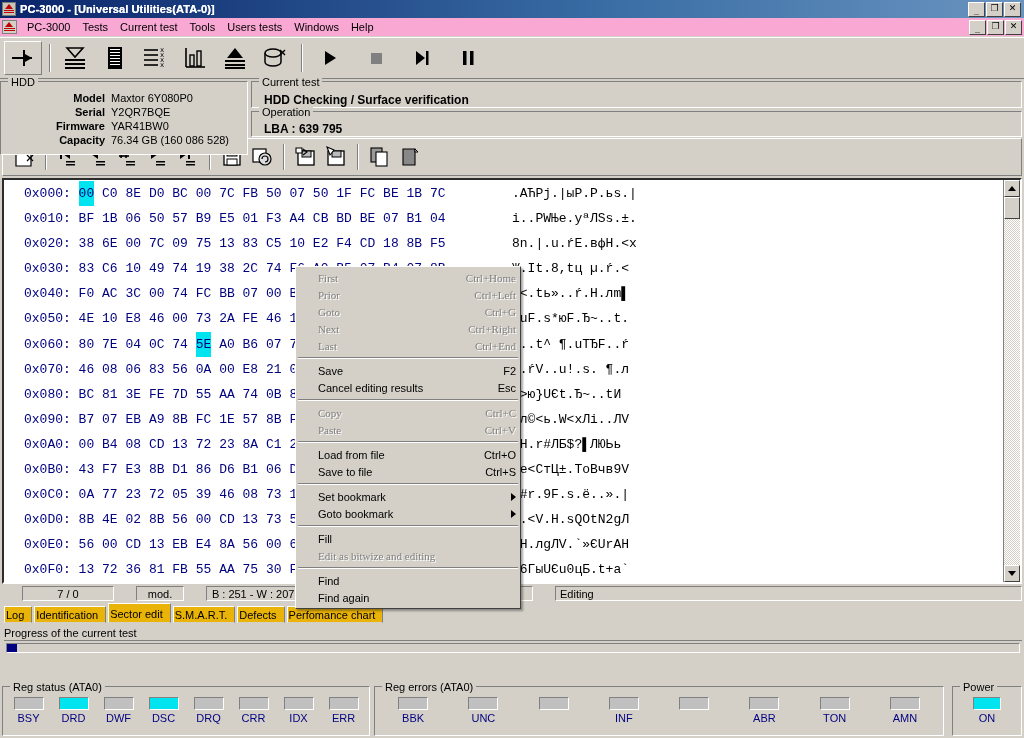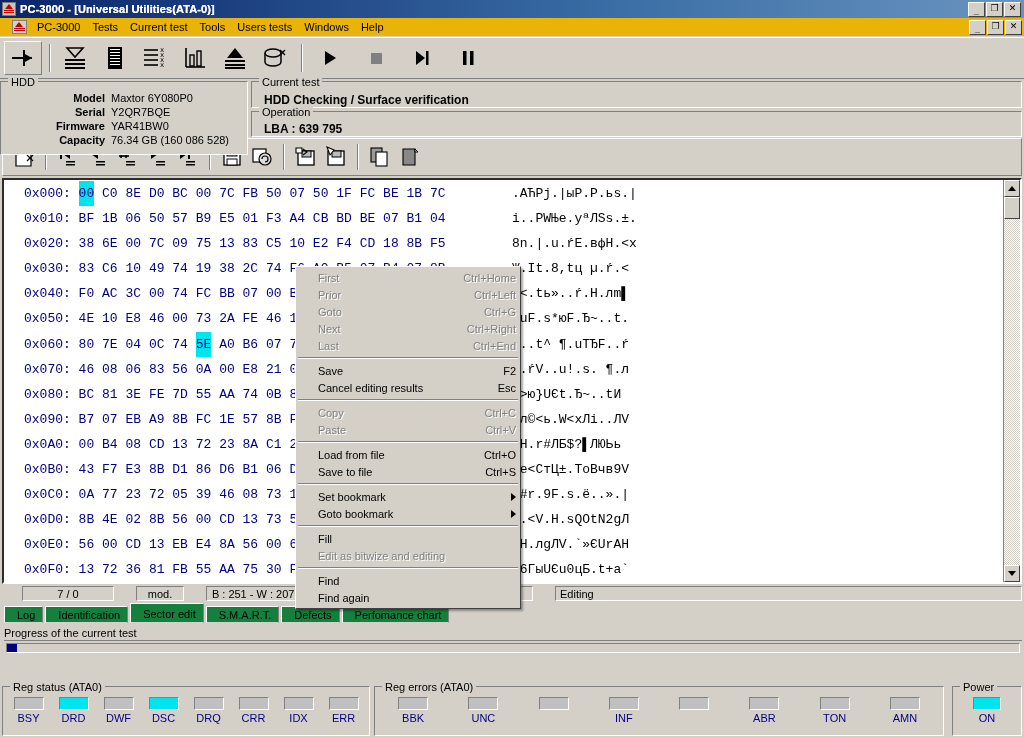--- a/index.html
+++ b/index.html
@@ -52,24 +52,24 @@
     position: relative;
     font-size: 9px; line-height: 13px; text-align: center;
     color: #000;
     font-family: "Liberation Sans", sans-serif;
   }
   .wbtn span { display:block; transform: translateY(-1px); }
   .wbtn.min span { position: relative; top: 3px; font-weight: bold; }
 
   
   .menubar {
-    height: 19px; background: #eab308;
+    height: 19px; background: #f9a8d4;
     display: flex; align-items: center;
     border-bottom: 1px solid #d4d0c8;
-    padding-left: 12px;
+    padding-left: 2px;
   }
   .mdilogo {
     width: 15px; height: 14px; background: #d4d0c8;
     border: 1px solid #808080; position: relative; margin-right: 4px;
   }
   .mdilogo::before {
     content: ""; position: absolute; left: 2px; top: 1px;
     width: 0; height: 0;
     border-left: 4px solid transparent;
     border-right: 4px solid transparent;
@@ -183,41 +183,41 @@
     border: 1px solid; border-color: #fff #404040 #404040 #fff;
     box-shadow: 2px 2px 2px rgba(0,0,0,.35);
     padding: 2px 0;
     z-index: 50;
   }
   .mi {
     display: flex; align-items: center;
     height: 17px; padding: 0 4px 0 22px;
     font-size: 11px; color: #000;
   }
-  .mi.disabled { color: #808080; text-shadow: 1px 1px 0 #fff; }
+  .mi.disabled { color: #808080; text-shadow: 1px 1px 0 #fff; font-family: Liberation Serif, serif; }
   .mi .lbl { flex: 1; }
   .mi .acc { color: inherit; padding-left: 10px; }
   .mi .sub { width: 0;height:0;border-top:4px solid transparent;border-bottom:4px solid transparent;border-left:5px solid #000; }
   .msep { height: 2px; margin: 3px 2px; border-top: 1px solid #808080; border-bottom: 1px solid #fff; }
 
   
   .statusrow { display: flex; height: 15px; margin: 2px 2px 0 2px; gap: 2px; }
   .spanel {
     border: 1px solid; border-color: #808080 #fff #fff #808080;
     background: #d4d0c8; font-size: 11px; padding: 0 4px;
     display: flex; align-items: center; margin-left: 20px;
   }
   .sp-center { justify-content: center; }
 
   
   .tabrow { display: flex; align-items: flex-end; height: 20px; margin: 2px 2px 0 4px; }
   .tab {
-    background: #15803d; font-size: 11px;
+    background: #eab308; font-size: 11px;
     border: 1px solid; border-color: #fff #808080 #d4d0c8 #fff;
-    padding: 2px 7px 2px 12px; margin-right: 2px; height: 17px;
+    padding: 2px 7px 2px 1px; margin-right: 2px; height: 17px;
     display: flex; align-items: center;
   }
   .tab.active { height: 20px; font-weight: normal; padding-top: 3px; position: relative; z-index: 2; }
 
   
   .progwrap { margin: 4px 2px 0 4px; }
   .proglabel { font-size: 11px; }
   .progline { border-bottom: 1px solid #808080; margin-top: 1px; }
   .progbar {
     height: 10px; margin: 2px 2px 0 2px;

